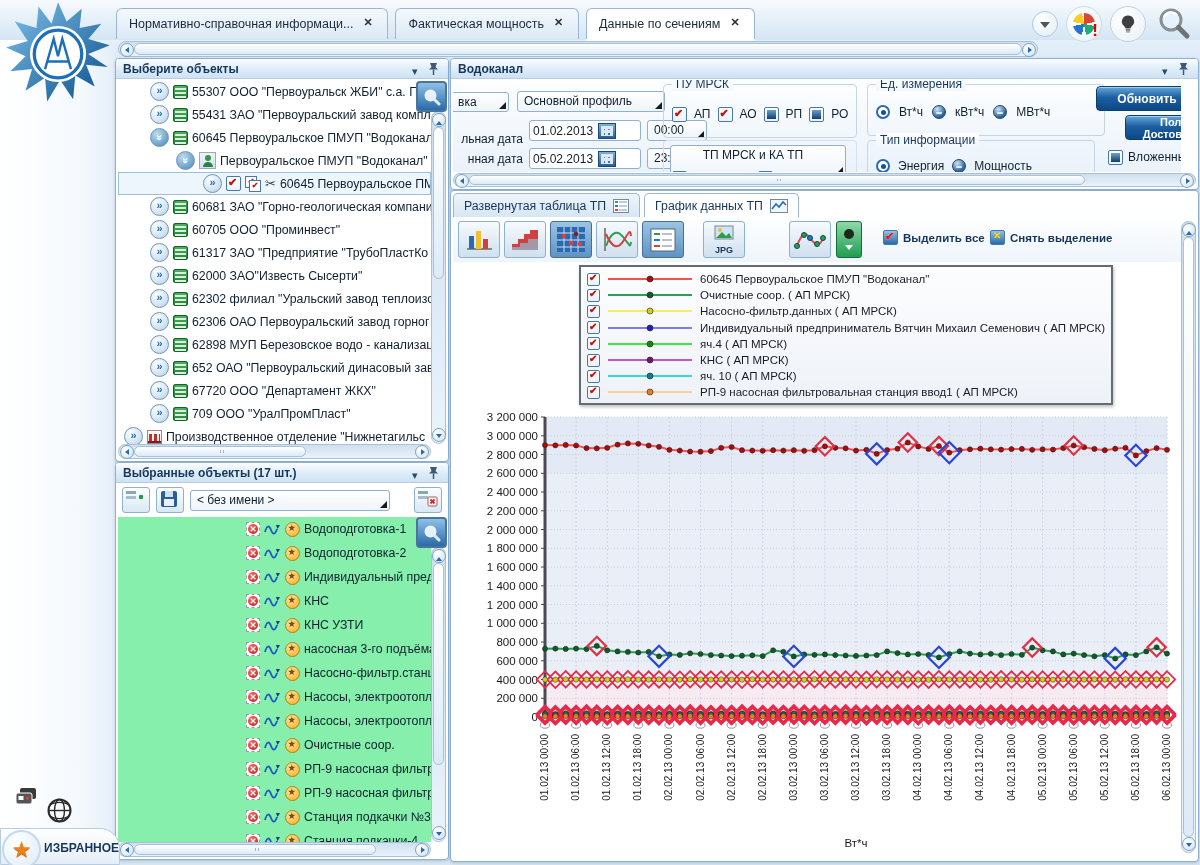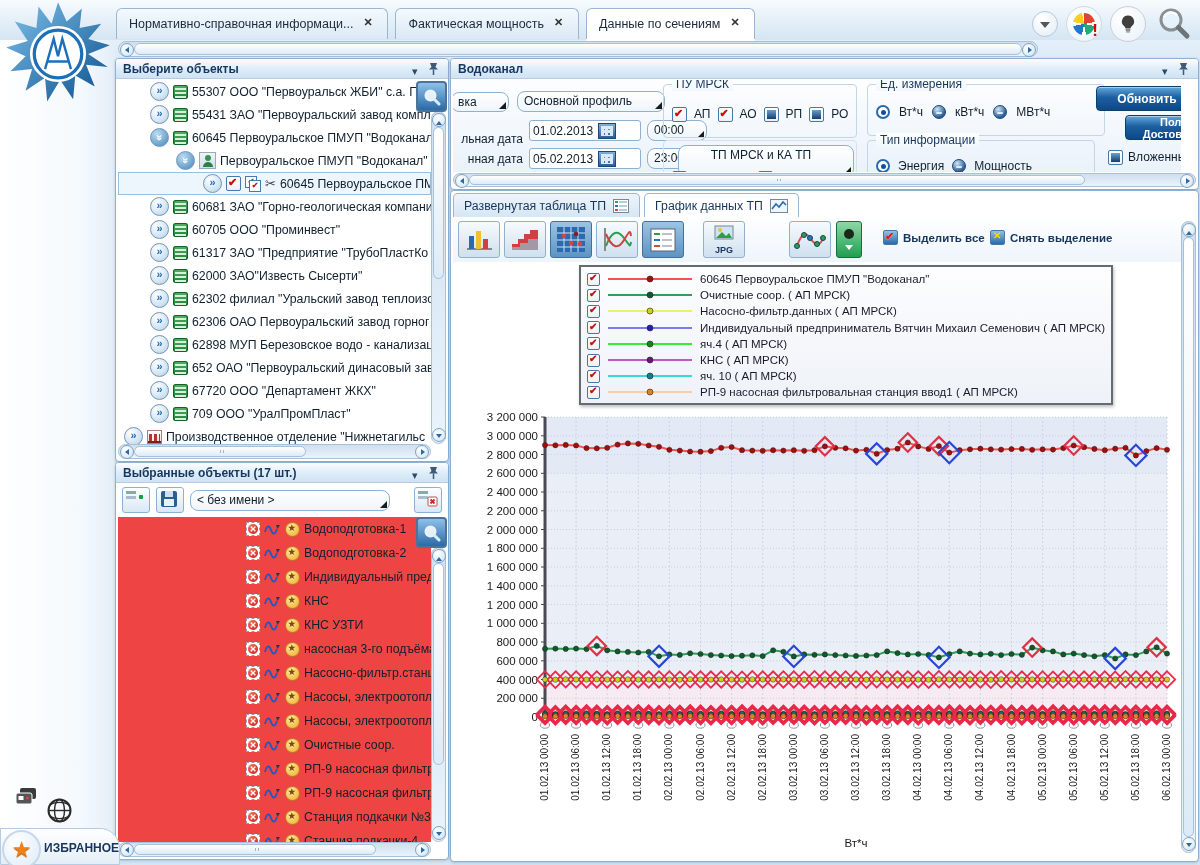--- a/index.html
+++ b/index.html
@@ -99,21 +99,21 @@
   .cbx.bluex{background:linear-gradient(#8fc0e8,#2a6aa8);}
   .cbx.bluex::after{content:"✕";position:absolute;left:2px;top:-1px;font-size:10px;font-weight:bold;color:#ffd800;}
   .radio{display:inline-block;width:14px;height:14px;border-radius:50%;position:relative;flex:0 0 auto;}
   .radio.sel{background:#fff;border:2px solid #2a6aa8;box-sizing:border-box;}
   .radio.sel::after{content:"";position:absolute;left:2.5px;top:2.5px;width:5px;height:5px;border-radius:50%;background:#1050a0;}
   .radio.unsel{background:radial-gradient(circle at 35% 28%,#cfe4f4,#2a5f96 70%);border:1px solid #1a4878;box-sizing:border-box;}
   .radio.unsel::after{content:"";position:absolute;left:3px;top:5.5px;width:6px;height:2px;border-radius:1px;background:#dceefc;}
   .cblab{font-size:12px;color:#10202f;white-space:nowrap;}
 
   
-  .combo{position:absolute;border:1px solid #8fb0cf;border-radius:8px;background:linear-gradient(#fff,#eef5fb);
+  .combo{position:absolute;border:1px solid #8fb0cf;border-radius:3px;background:linear-gradient(#fff,#eef5fb);
     font-size:12px;color:#10202f;padding:2px 16px 2px 6px;white-space:nowrap;overflow:hidden;box-sizing:border-box;}
   .combo::after{content:"";position:absolute;right:2px;bottom:2px;border-left:7px solid transparent;border-bottom:7px solid #1a1a1a;}
   .datef{position:absolute;border:1px solid #8fb0cf;border-radius:3px;background:#fff;display:flex;align-items:center;
     gap:5px;padding:0 3px;font-size:12px;color:#10202f;box-sizing:border-box;}
   .cal-ic{width:16px;height:14px;background:linear-gradient(#7fb0d8,#2a5f96);border:1px solid #1a4878;position:relative;flex:0 0 auto;}
   .cal-ic::after{content:"";position:absolute;inset:2px;
     background:repeating-linear-gradient(90deg,#dce8f4 0 3px,transparent 3px 4.5px),repeating-linear-gradient(#dce8f4 0 3px,transparent 3px 4.5px);}
   .bluebtn{position:absolute;background:linear-gradient(#63a8dc,#1d5fa0 45%,#0d4788);border:1px solid #0a3f68;border-radius:4px;
     color:#fff;font-weight:bold;text-align:center;box-shadow:inset 0 1px 0 rgba(255,255,255,.45);cursor:default;
     display:flex;align-items:center;justify-content:center;}
@@ -122,21 +122,21 @@
   .hrow{position:absolute;display:flex;gap:5px;}
 
   
   #set-body{position:absolute;left:2px;right:17px;top:21px;bottom:17px;background:linear-gradient(#fdfeff,#eaf2fa);overflow:hidden;}
   .slab{position:absolute;font-size:12px;color:#10202f;text-align:right;white-space:nowrap;}
 
   
   #sel-toolbar{position:absolute;left:2px;right:2px;top:22px;height:30px;display:flex;align-items:center;gap:6px;padding-left:4px;}
   .tbtn-sm{width:26px;height:24px;border:1px solid #8fb0cf;border-radius:3px;background:linear-gradient(#fdfeff,#d8e8f4);
     position:relative;flex:0 0 auto;}
-  #sel-list{position:absolute;left:2px;right:17px;top:54px;bottom:17px;overflow:hidden;background:#ef4444;}
+  #sel-list{position:absolute;left:2px;right:17px;top:54px;bottom:17px;overflow:hidden;background:#86efac;}
   .srow{display:flex;align-items:center;gap:4px;height:24px;padding-left:128px;white-space:nowrap;overflow:hidden;font-size:12.3px;color:#10202f;}
   .xc{flex:0 0 auto;width:14px;height:14px;border:1px dashed #99a;background:#fff;position:relative;box-sizing:border-box;}
   .xc::before{content:"";position:absolute;inset:1px;border-radius:50%;background:radial-gradient(circle at 35% 30%,#ff7060,#c01818);}
   .xc::after{content:"✕";position:absolute;left:0;right:0;top:0.5px;text-align:center;color:#fff;font-size:8.5px;font-weight:bold;}
   .wave-ic{flex:0 0 auto;width:17px;height:13px;}
   .star-ic{flex:0 0 auto;width:15px;height:15px;border-radius:50%;background:radial-gradient(circle at 35% 30%,#ffe9a8,#f0a820);
     border:1px solid #b87f16;position:relative;box-sizing:border-box;}
   .star-ic::after{content:"★";position:absolute;left:1.5px;top:-0.5px;font-size:9.5px;color:#7a4a00;}
 
   .searchbtn{position:absolute;width:27px;height:27px;border:2px solid #4a7499;border-radius:4px;
@@ -604,21 +604,21 @@
             <span class="cblab">АП</span>
             <span class="cbx on"></span>
             <span class="cblab">АО</span>
             <span class="cbx fill"></span>
             <span class="cblab">РП</span>
             <span class="cbx fill"></span>
             <span class="cblab">РО</span>
           </div>
       </div>
       <div class="grp" style="left:210px;top:60px;width:192px;height:54px;border-color:#d4e2ef;">
-        <span class="combo" style="left:14px;top:4px;width:176px;height:32px;text-align:center;">
+        <span class="combo" style="left:6px;top:4px;width:176px;height:32px;text-align:center;">
           <span>ТП МРСК и КА ТП</span></span>
         <div class="hrow" style="left:8px;top:30px;gap:9px;" id="tp-checks">
             <span class="cbx on"></span>
             <span class="cblab">ТП МРСК</span>
             <span class="cbx on"></span>
             <span class="cblab">ТП КА</span>
           </div>
       </div>
       <div class="grp" style="left:414px;top:4px;width:236px;height:50px;">
         <span class="gl">Ед. измерения</span>

